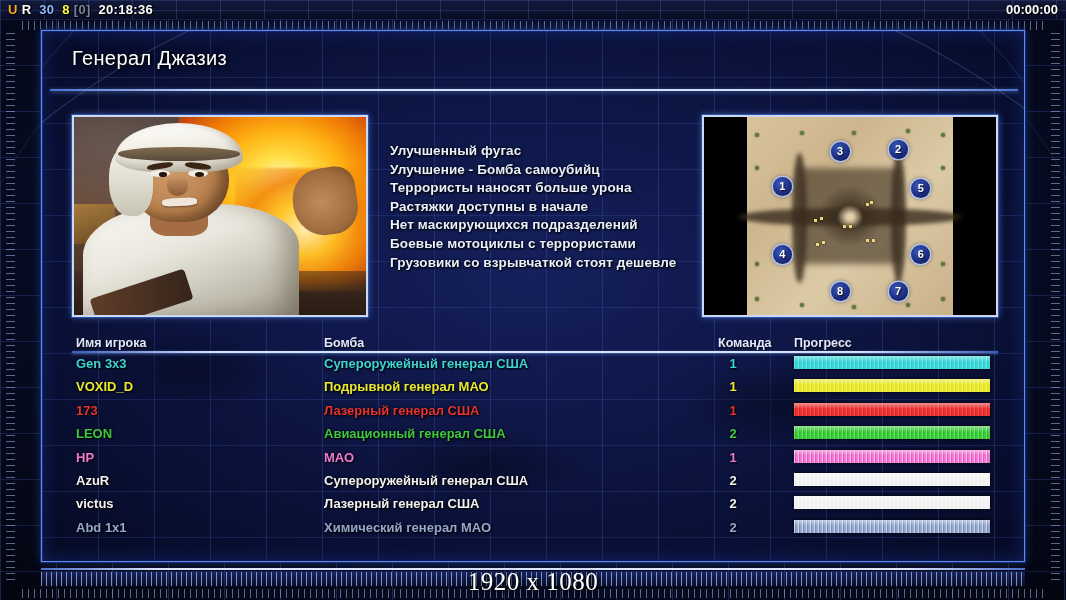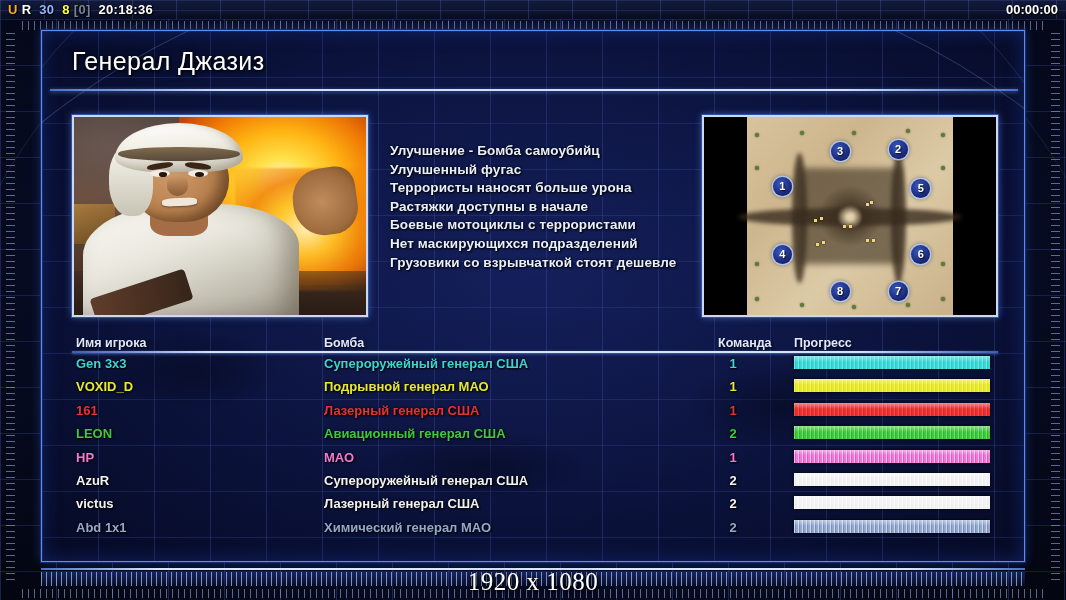--- a/index.html
+++ b/index.html
@@ -86,21 +86,21 @@
   #panel .parc.p1 { left:-250px; top:-80px;  width:1500px; height:1340px; }
   #panel .parc.p2 { left:-120px; top:-190px; width:1210px; height:1120px;
                     border-color:rgba(170,195,250,.13); }
   #panel .pblob {
     position:absolute; background:radial-gradient(ellipse,rgba(5,8,26,.55),transparent 70%);
     pointer-events:none; border-radius:50%;
   }
 
   
   #title {
-    position:absolute; left:30px; top:16px; font-size:25px; color:#ffffff;
+    position:absolute; left:30px; top:16px; font-size:20px; color:#ffffff;
     letter-spacing:.4px; text-shadow:1px 1px 3px #000, 0 0 6px rgba(0,0,0,.8);
     z-index:3;
   }
   #titlerule {
     position:absolute; left:8px; top:58px; width:968px; height:2px; z-index:3;
     background:linear-gradient(to right,#4a6fd0,#cfe0ff 18%,#cfe0ff 82%,#4a6fd0);
     box-shadow:0 1px 4px rgba(120,170,255,.6);
   }
 
   
@@ -375,26 +375,26 @@
       <div class="pt" id="pt-eye-l"></div>
       <div class="pt" id="pt-eye-r"></div>
       <div class="pt" id="pt-pup-l"></div>
       <div class="pt" id="pt-pup-r"></div>
       <div class="pt" id="pt-nose"></div>
       <div class="pt" id="pt-mouth"></div>
       <div class="pt" id="pt-hand"></div>
     </div>
 
     <ul id="desc">
+        <li>Улучшенный фугас</li>
         <li>Улучшение - Бомба самоубийц</li>
-        <li>Улучшенный фугас</li>
         <li>Террористы наносят больше урона</li>
         <li>Растяжки доступны в начале</li>
+        <li>Нет маскирующихся подразделений</li>
         <li>Боевые мотоциклы с террористами</li>
-        <li>Нет маскирующихся подразделений</li>
         <li>Грузовики со взрывчаткой стоят дешевле</li>
       </ul>
 
     <div class="framebox" id="minimapbox">
       <div id="mm-pad"></div>
       <div id="mm-img">
         <div class="mm-dark" style="left:26%;top:26%;width:48%;height:48%;"></div>
         <div class="mm-river" style="left:-4%;top:46%;width:108%;height:9%;"></div>
         <div class="mm-river" style="left:22%;top:18%;width:7%;height:66%;"></div>
         <div class="mm-river" style="left:70%;top:18%;width:7%;height:66%;"></div>
@@ -465,21 +465,21 @@
           <div class="cell col-prog">
             <div class="bar">
               <div class="fill" style="width: 100%; background: rgb(232, 232, 50);">
                 <div class="ticks"></div>
                 <div class="gloss"></div>
               </div>
             </div>
           </div>
         </div>
         <div class="row">
-          <div class="cell col-name" style="color: rgb(232, 50, 50);">161</div>
+          <div class="cell col-name" style="color: rgb(232, 50, 50);">173</div>
           <div class="cell col-army" style="color: rgb(232, 50, 50);">Лазерный генерал США</div>
           <div class="cell col-team" style="color: rgb(232, 50, 50);">1</div>
           <div class="cell col-prog">
             <div class="bar">
               <div class="fill" style="width: 100%; background: rgb(232, 50, 50);">
                 <div class="ticks"></div>
                 <div class="gloss"></div>
               </div>
             </div>
           </div>

